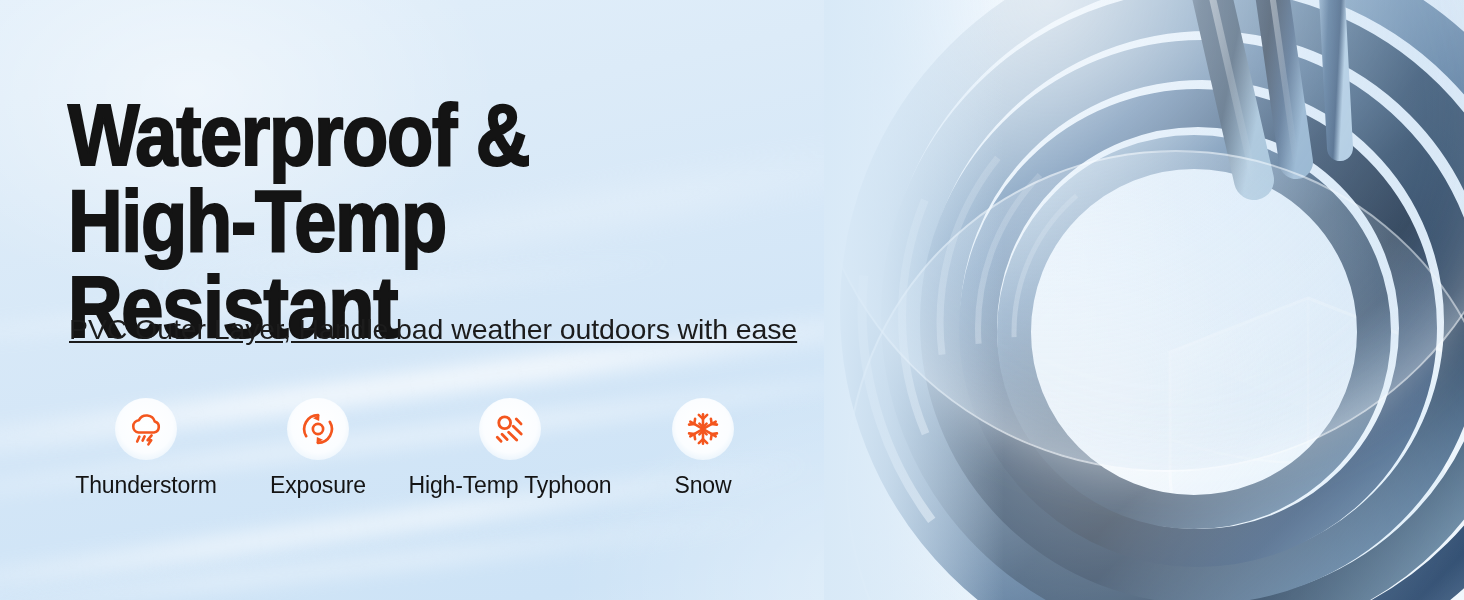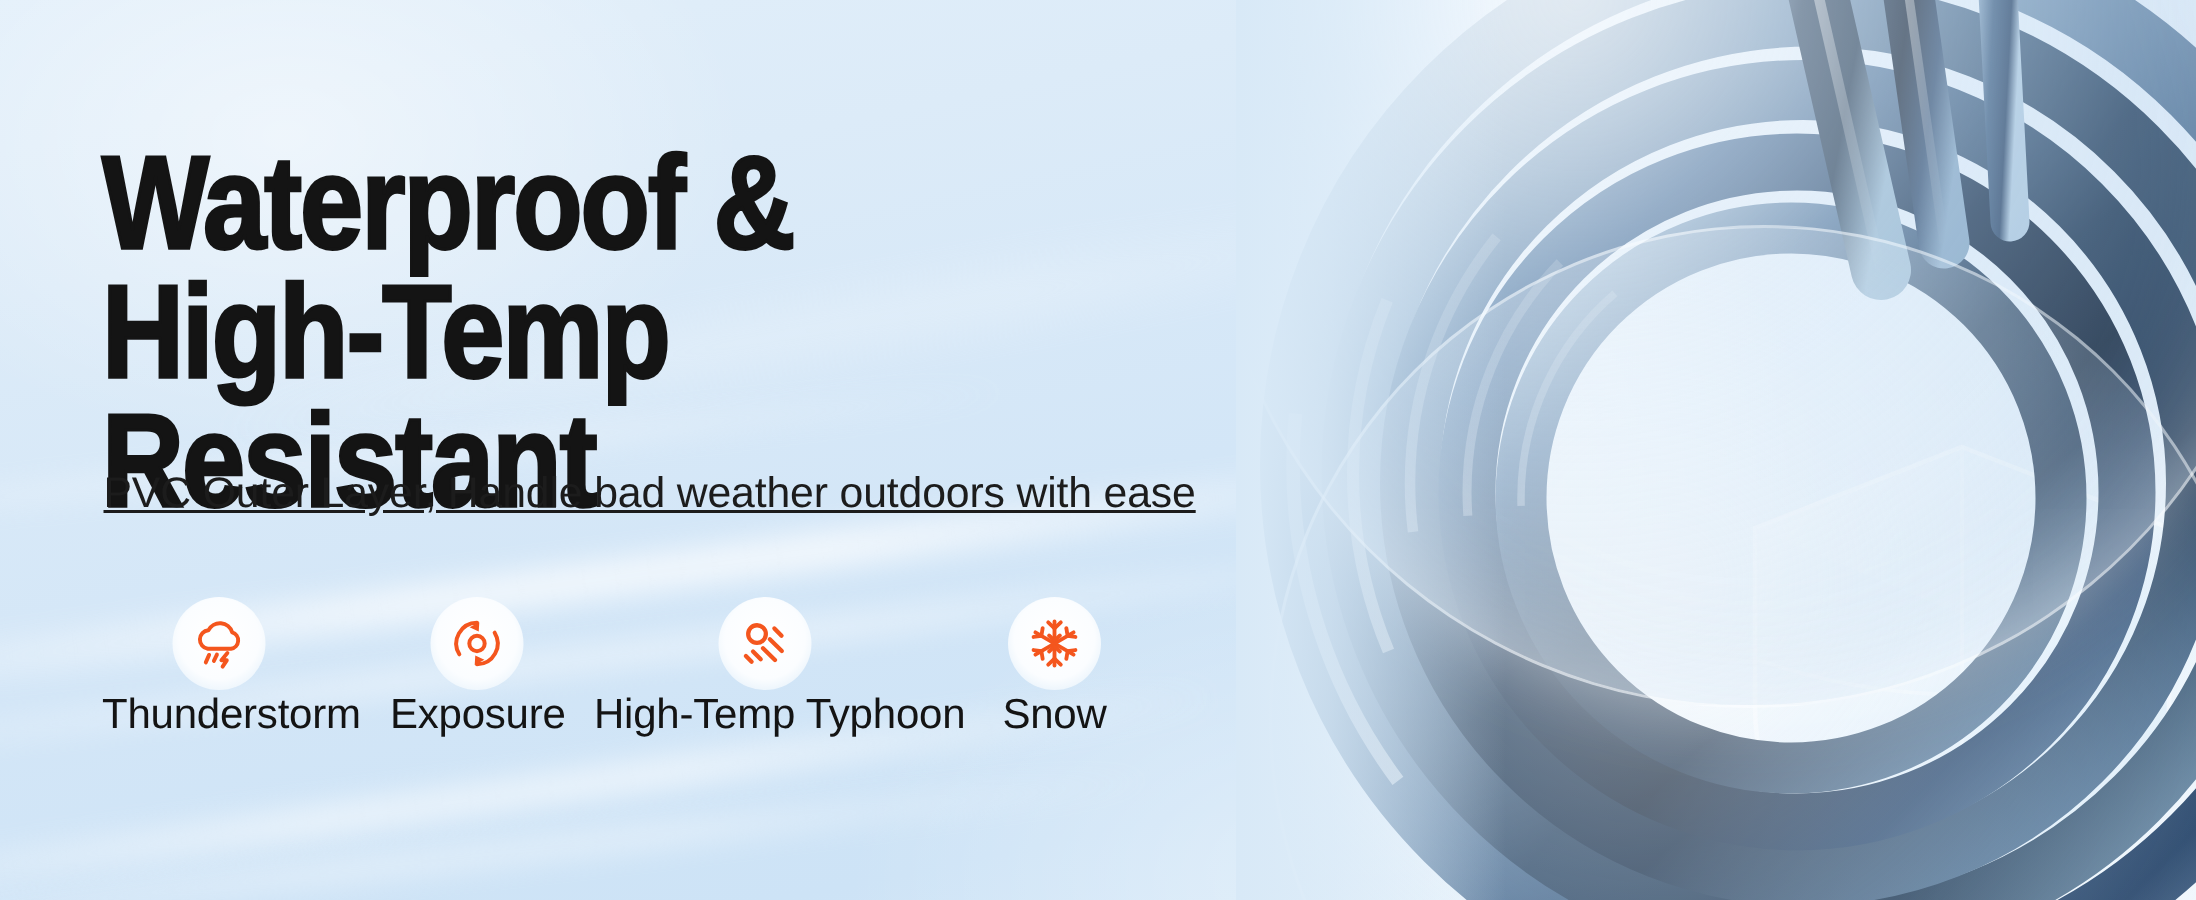--- a/index.html
+++ b/index.html
@@ -124,21 +124,22 @@
   .feature .bubble {
     position:relative;
     width:62px; height:62px;
     margin:0 auto;
     border-radius:50%;
     background:radial-gradient(circle at 50% 45%, #ffffff 0%, #fbfdff 58%, rgba(247,252,255,.55) 82%, rgba(247,252,255,0) 100%);
     display:flex; align-items:center; justify-content:center;
   }
   .feature .bubble svg { display:block; }
   .feature .flabel {
-    font-size:28px;
+    margin-top:12px;
+    font-size:23px;
     color:#141414;
     white-space:nowrap;
     letter-spacing:-.15px;
   }
 </style>
 </head>
 <body>
 
 <div id="banner">
 

